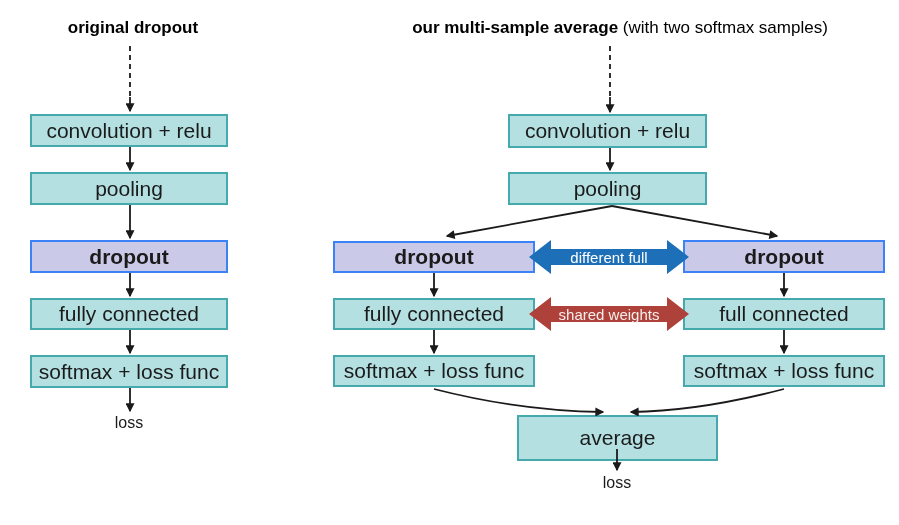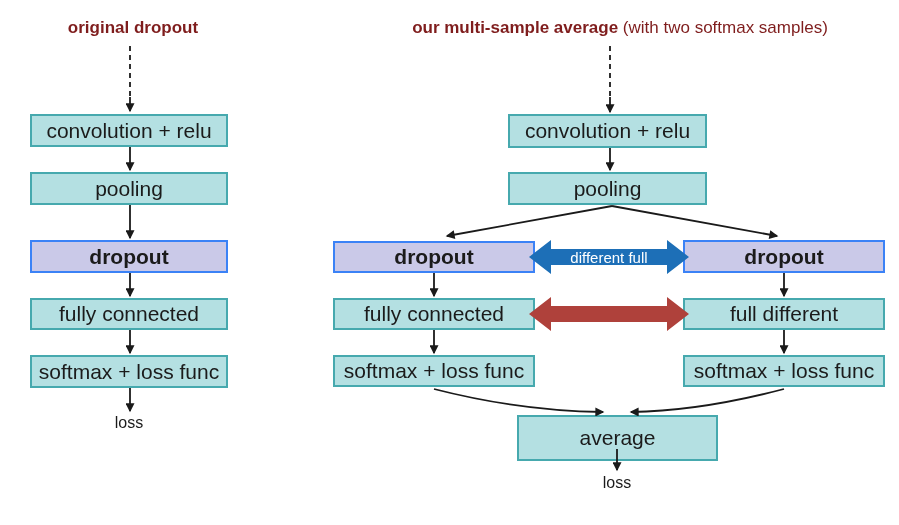--- a/index.html
+++ b/index.html
@@ -7,21 +7,21 @@
     position:relative; width:899px; height:525px; background:#ffffff;
     font-family:"Liberation Sans", sans-serif; overflow:hidden;
   }
   .box {
     position:absolute; box-sizing:border-box;
     display:flex; align-items:center; justify-content:center;
     font-size:21px; color:#1b1b1b; z-index:1; text-align:center;
   }
   .teal   { background:#b4e0e2; border:2px solid #46a9ae; }
   .purple { background:#cac9e8; border:2px solid #3b82f6; font-weight:bold; }
-  .title  { position:absolute; font-size:17px; color:#7f1d1d; text-align:center; z-index:1; white-space:nowrap; }
+  .title  { position:absolute; font-size:17px; color:#000000; text-align:center; z-index:1; white-space:nowrap; }
   .bold   { font-weight:bold; }
   .flow-label {
     position:absolute; font-size:16px; color:#1b1b1b; text-align:center; z-index:1;
   }
   .conn-label {
     position:absolute; display:flex; align-items:center; justify-content:center;
     font-size:15px; z-index:3; white-space:nowrap;
   }
   svg.overlay { position:absolute; left:0; top:0; z-index:2; }
   .line  { stroke:#1a1a1a; stroke-width:1.8; fill:none; }
@@ -47,27 +47,28 @@
   </div>
 
   <div class="box teal" style="left:508px; top:114px; width:199px; height:34px;">convolution + relu</div>
   <div class="box teal" style="left:508px; top:172px; width:199px; height:33px;">pooling</div>
 
   <div class="box purple" style="left:333px; top:241px; width:202px; height:32px;">dropout</div>
   <div class="box teal" style="left:333px; top:298px; width:202px; height:32px;">fully connected</div>
   <div class="box teal" style="left:333px; top:355px; width:202px; height:32px;">softmax + loss func</div>
 
   <div class="box purple" style="left:683px; top:240px; width:202px; height:33px;">dropout</div>
-  <div class="box teal" style="left:683px; top:298px; width:202px; height:32px;">full different</div>
+  <div class="box teal" style="left:683px; top:298px; width:202px; height:32px;">full connected</div>
   <div class="box teal" style="left:683px; top:355px; width:202px; height:32px;">softmax + loss func</div>
 
   <div class="box teal" style="left:517px; top:415px; width:201px; height:46px;">average</div>
   <div class="flow-label" style="left:577px; top:474px; width:80px;">loss</div>
 
   <div class="conn-label" style="left:548px; top:245px; width:122px; height:24px; color:#ffffff;">different full</div>
+  <div class="conn-label" style="left:548px; top:302px; width:122px; height:24px; color:#f6efec;">shared weights</div>
 
   <svg class="overlay" width="899" height="525" viewBox="0 0 899 525">
     <defs>
       <marker id="ah" viewBox="0 0 10 10" refX="8.5" refY="5" markerWidth="11" markerHeight="9" orient="auto-start-reverse" markerUnits="userSpaceOnUse">
         <path d="M0,0 L10,5 L0,10 Z" fill="#1a1a1a"></path>
       </marker>
     </defs>
 
     <g>
       <line class="line dash" x1="130" y1="46" x2="130" y2="97"></line>

